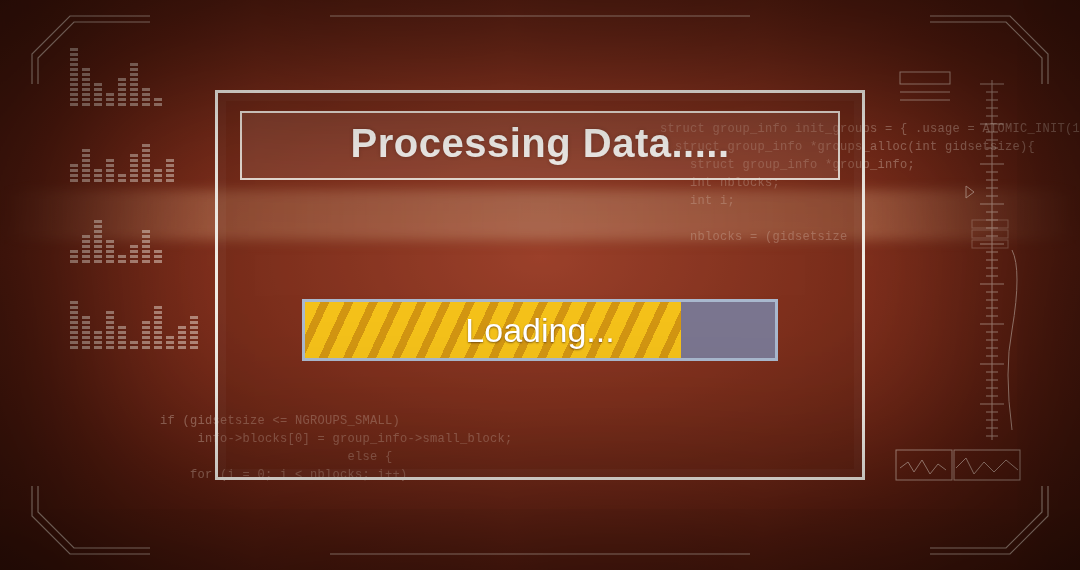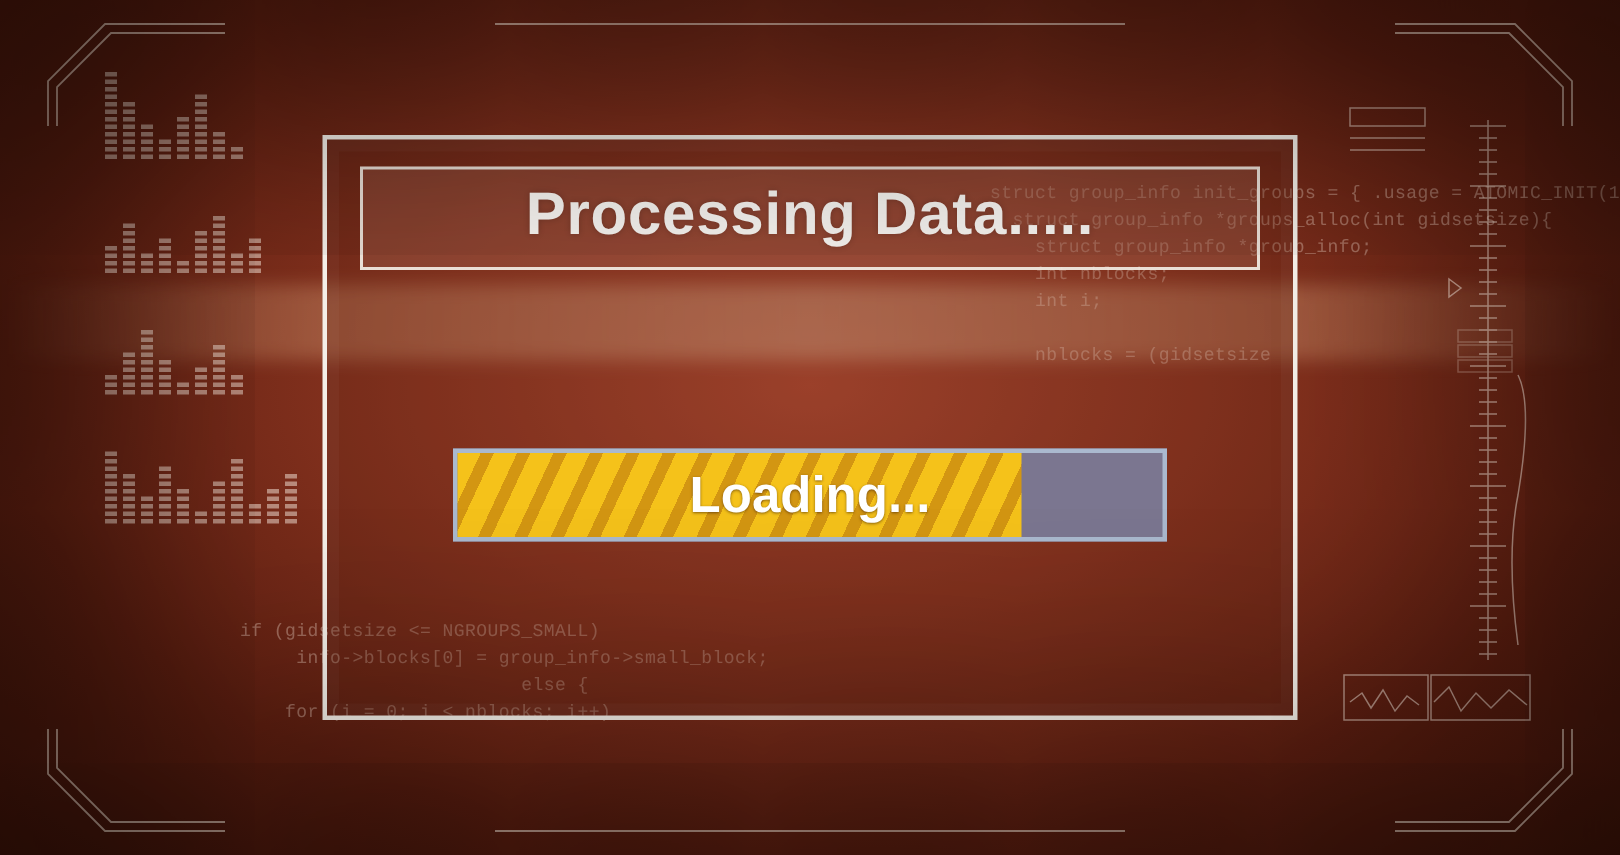--- a/index.html
+++ b/index.html
@@ -65,21 +65,21 @@
     border: 3px solid #aab9cf;
     background: #7b7690;
     display: flex; align-items: center;
   }
   .progress-fill {
     position: absolute; left: 0; top: 0; bottom: 0;
     background: repeating-linear-gradient(115deg, #f5c21a 0 14px, #d39612 14px 22px);
   }
   .progress-label {
     position: relative; z-index: 2; width: 100%; text-align: center;
-    font-size: 34px; font-weight: 700; color: #fff;
+    font-size: 34px; font-weight: 400; color: #fff;
     text-shadow: 0 1px 2px rgba(60,30,10,0.6);
   }
   
   .code {
     position: absolute; color: rgba(255,235,220,0.35);
     font-family: "Courier New", monospace; font-size: 12px; line-height: 18px;
     white-space: pre; letter-spacing: 0.3px;
     pointer-events: none;
   }
   .code.right { left: 660px; top: 120px; }

